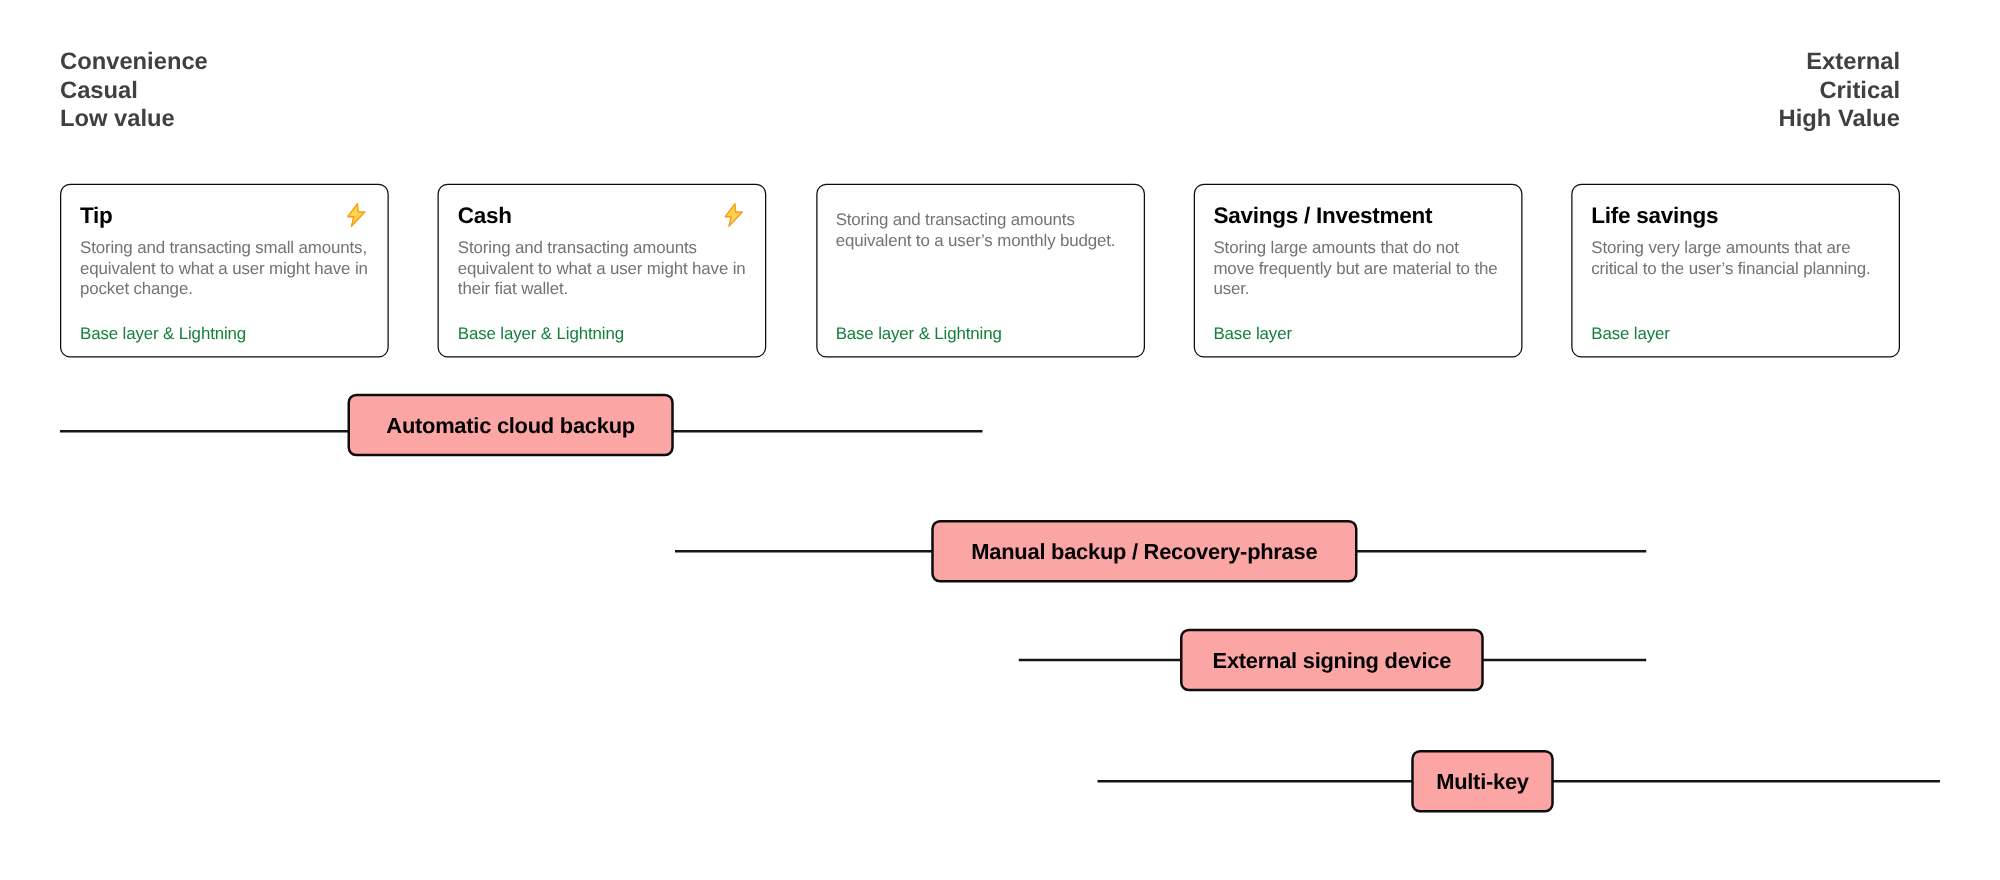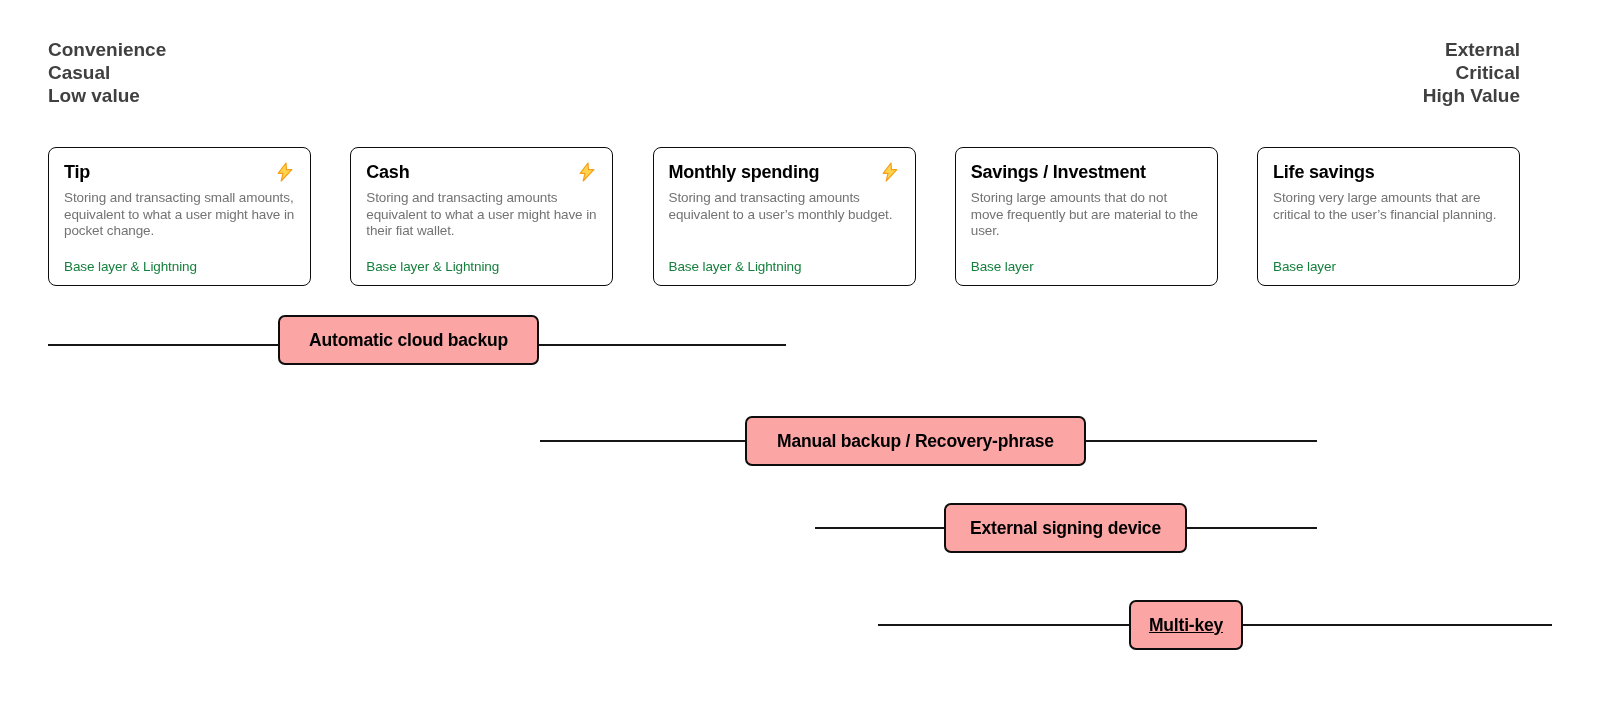--- a/index.html
+++ b/index.html
@@ -94,21 +94,21 @@
     letter-spacing: -0.2px;
     white-space: nowrap;
   }
   .line-1 { left: 48px;  top: 344px; width: 738px; }
   .box-1  { left: 278px; top: 315px; width: 261px; }
   .line-2 { left: 540px; top: 440px; width: 777px; }
   .box-2  { left: 745px; top: 416px; width: 341px; }
   .line-3 { left: 815px; top: 527px; width: 502px; }
   .box-3  { left: 944px; top: 503px; width: 243px; }
   .line-4 { left: 878px; top: 624px; width: 674px; }
-  .box-4  { left: 1129px; top: 600px; width: 114px; text-decoration: underline; }
+  .box-4  { left: 1129px; top: 600px; width: 114px; }
 </style>
 </head>
 <body>
 
 <div class="canvas">
 
   <div class="axis-left">
     <div>Convenience</div>
     <div>Casual</div>
     <div>Low value</div>
@@ -141,28 +141,20 @@
           <svg viewBox="0 0 24 24" width="20" height="20">
             <path d="M13.2 1.2 L3.8 13.6 h5.8 L7.4 22.8 L20.2 9.2 h-6.4 Z" stroke="#F59E1B" stroke-width="1.4" stroke-linejoin="round" fill="#FFD34D"></path>
           </svg>
         </span>
       </div>
       <div class="card-desc">Storing and transacting amounts equivalent to what a user might have in their fiat wallet.</div>
       <div class="card-layers">Base layer &amp; Lightning</div>
     </div>
 
     <div class="card">
-      <div class="card-head">
-        <div class="card-title">Monthly spending</div>
-        <span class="bolt">
-          <svg viewBox="0 0 24 24" width="20" height="20">
-            <path d="M13.2 1.2 L3.8 13.6 h5.8 L7.4 22.8 L20.2 9.2 h-6.4 Z" stroke="#F59E1B" stroke-width="1.4" stroke-linejoin="round" fill="#FFD34D"></path>
-          </svg>
-        </span>
-      </div>
       <div class="card-desc">Storing and transacting amounts equivalent to a user’s monthly budget.</div>
       <div class="card-layers">Base layer &amp; Lightning</div>
     </div>
 
     <div class="card">
       <div class="card-head">
         <div class="card-title">Savings / Investment</div>
       </div>
       <div class="card-desc">Storing large amounts that do not move frequently but are material to the user.</div>
       <div class="card-layers">Base layer</div>

